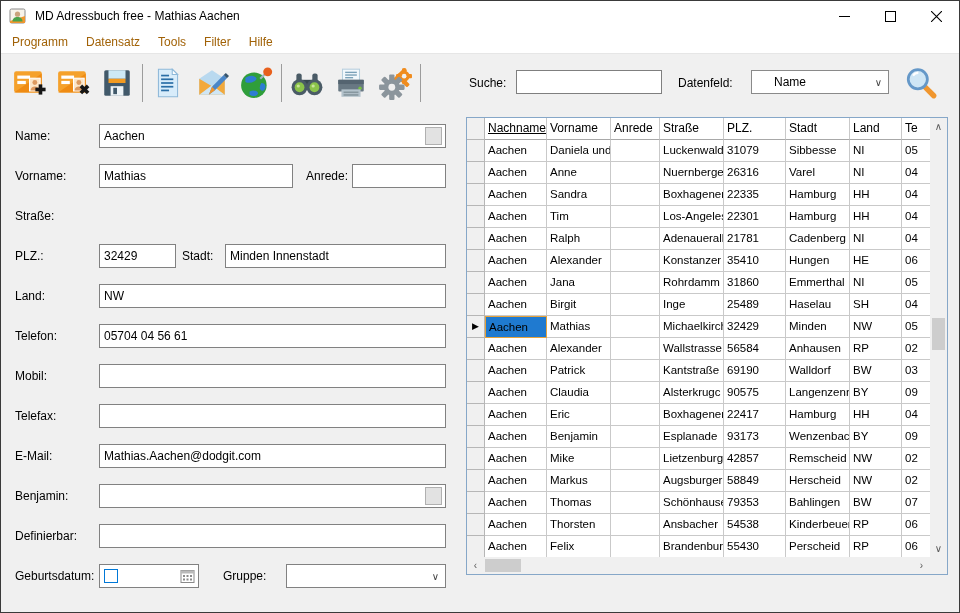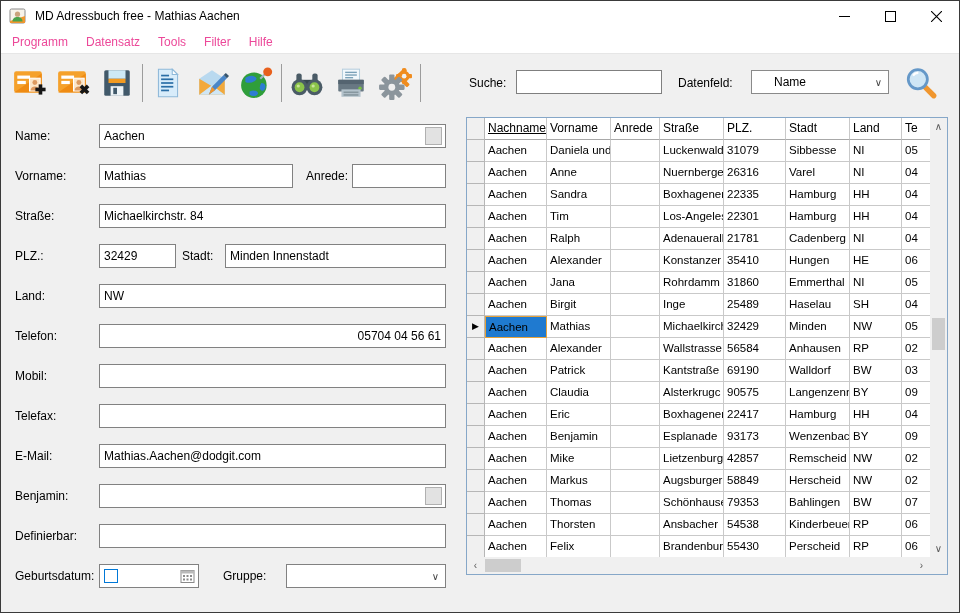--- a/index.html
+++ b/index.html
@@ -10,21 +10,21 @@
   
   .titlebar { height:30px; background:#ffffff; display:flex; align-items:center; flex:0 0 auto; }
   .app-icon { width:18px; height:18px; margin:0 8px 0 8px; flex:0 0 auto; }
   .title-text { font-size:12px; color:#000; }
   .win-controls { margin-left:auto; display:flex; height:100%; }
   .win-btn { width:46px; height:100%; display:flex; align-items:center; justify-content:center; }
   .win-btn svg { display:block; }
 
   
   .menubar { height:22px; background:#ffffff; display:flex; align-items:center; padding-left:2px; flex:0 0 auto; }
-  .menu-item { font-size:12px; color:#ec4899; padding:2px 9px; }
+  .menu-item { font-size:12px; color:#a16207; padding:2px 9px; }
 
   
   .toolbar { height:58px; background:#f0f0f0; border-top:1px solid #e6e6e6; position:relative; flex:0 0 auto; }
   .tb-group { position:absolute; top:9px; left:6px; display:flex; align-items:center; }
   .tb-btn { width:44px; height:40px; display:flex; align-items:center; justify-content:center; }
   .tb-sep { width:1px; height:38px; background:#9c9c9c; margin:0 3px; }
   .tb-label { position:absolute; font-size:12px; color:#000; top:22px; }
   .suche-label { left:468px; }
   .suche-input { position:absolute; left:515px; top:16px; width:146px; height:24px;
                  border:1px solid #7f7f7f; background:#fff; font-size:12px; padding:0 4px;
@@ -274,38 +274,37 @@
 
       <div class="frow" style="top:53px">
         <span class="flabel">Vorname:</span>
         <input class="finput" style="left: 84px; width: 194px;" type="text" value="Mathias">
         <span class="flabel" style="left:291px">Anrede:</span>
         <input class="finput" style="left: 337px; width: 94px;" type="text" value="">
       </div>
 
       <div class="frow" style="top:93px">
         <span class="flabel">Straße:</span>
-        <input class="finput" style="left: 84px; width: 347px;" type="text" value="Michaelkirchstr. 84">
       </div>
 
       <div class="frow" style="top:133px">
         <span class="flabel">PLZ.:</span>
         <input class="finput" style="left: 84px; width: 77px;" type="text" value="32429">
         <span class="flabel" style="left:167px">Stadt:</span>
         <input class="finput" style="left: 210px; width: 221px;" type="text" value="Minden Innenstadt">
       </div>
 
       <div class="frow" style="top:173px">
         <span class="flabel">Land:</span>
         <input class="finput" style="left: 84px; width: 347px;" type="text" value="NW">
       </div>
 
       <div class="frow" style="top:213px">
         <span class="flabel">Telefon:</span>
-        <input class="finput" style="left: 84px; width: 347px; text-align: right;" type="text" value="05704 04 56 61">
+        <input class="finput" style="left: 84px; width: 347px;" type="text" value="05704 04 56 61">
       </div>
 
       <div class="frow" style="top:253px">
         <span class="flabel">Mobil:</span>
         <input class="finput" style="left: 84px; width: 347px;" type="text" value="">
       </div>
 
       <div class="frow" style="top:293px">
         <span class="flabel">Telefax:</span>
         <input class="finput" style="left: 84px; width: 347px;" type="text" value="">

